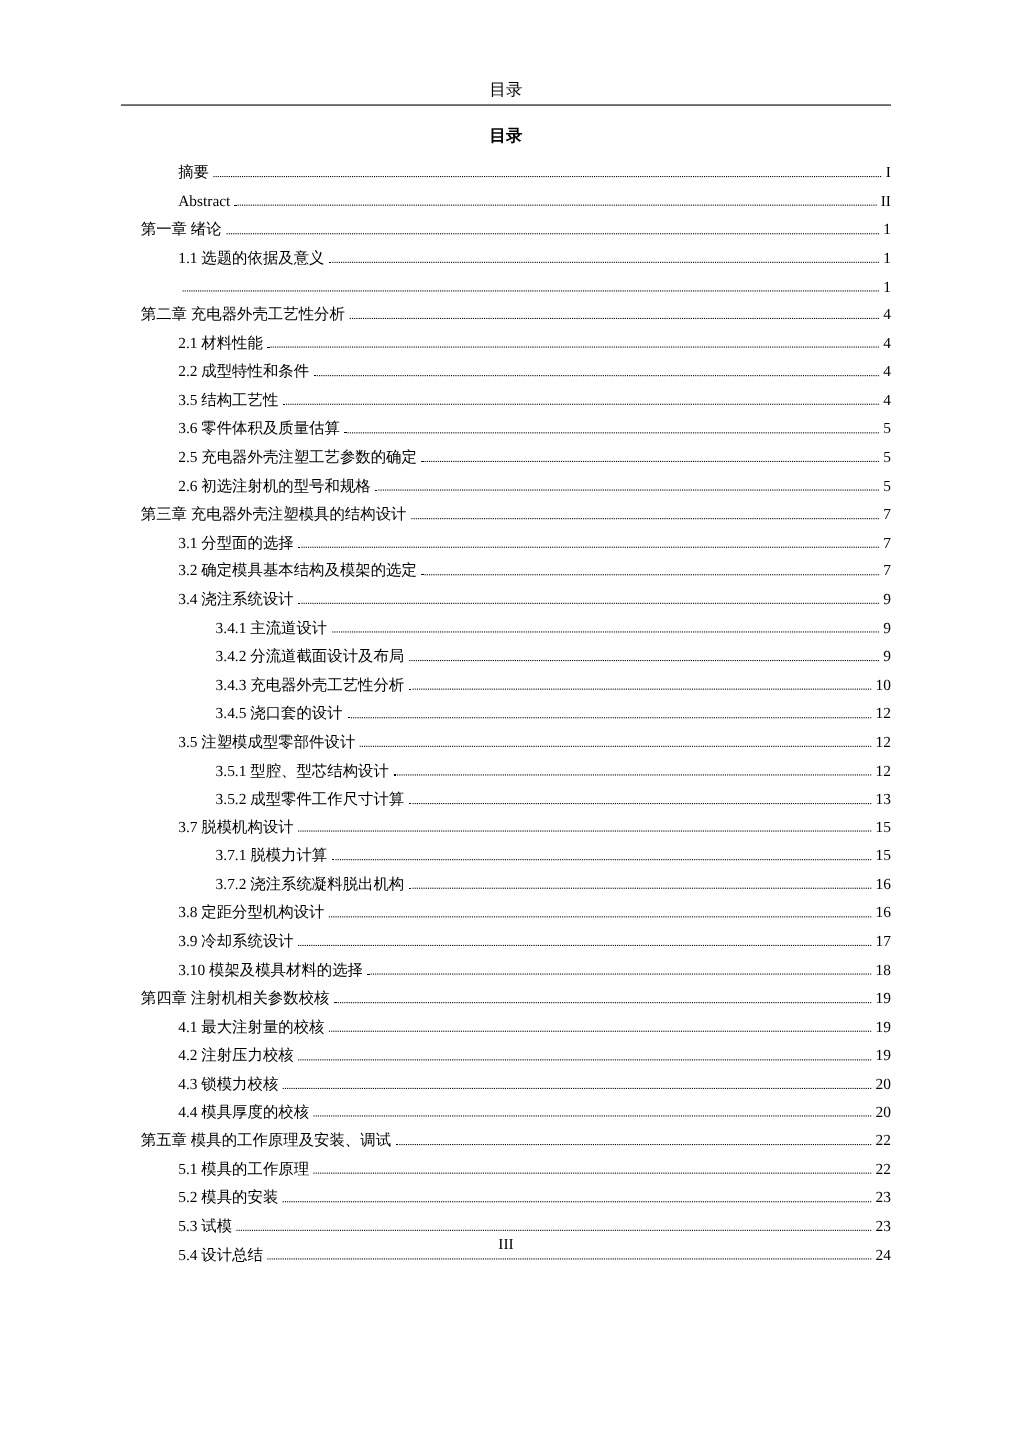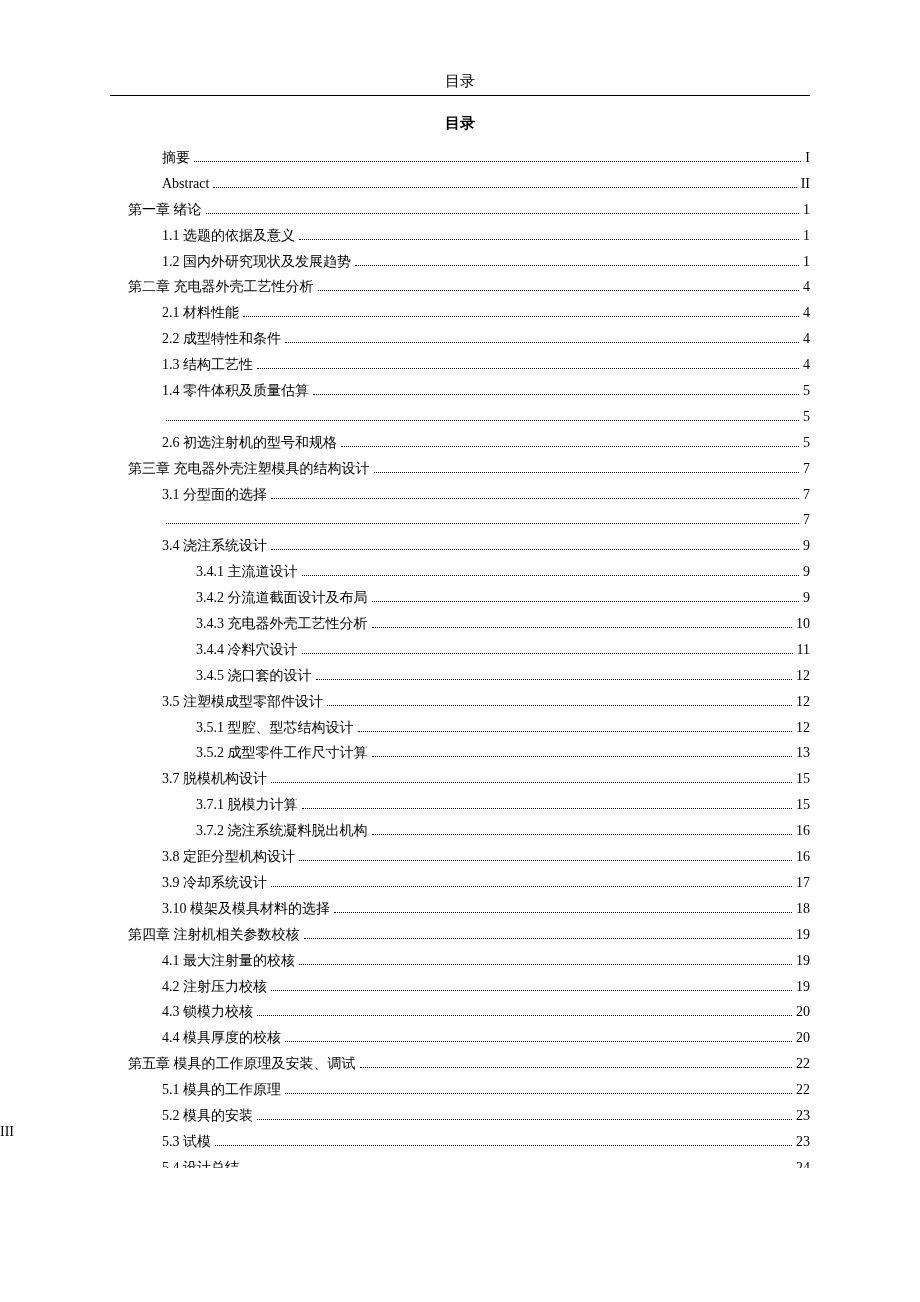--- a/index.html
+++ b/index.html
@@ -8,21 +8,21 @@
 .hr{border:none;border-top:1px solid #000;margin:0 0 18px 0}
 .title{text-align:center;font-size:15px;font-weight:bold;margin-bottom:12px}
 .toc-row{display:flex;align-items:baseline;line-height:1.85;font-size:14px}
 .ind0{padding-left:52px}
 .ind1{padding-left:18px}
 .ind2{padding-left:52px}
 .ind3{padding-left:86px}
 .label{white-space:nowrap}
 .dots{flex:1;border-bottom:1.6px dotted #000;margin:0 4px 3px 4px;height:0.6em}
 .pnum{white-space:nowrap}
-.footer{position:absolute;bottom:28px;left:0;width:100%;font-family:"Times New Roman",serif;font-size:14px}
+.footer{position:absolute;bottom:28px;left:0;width:100%;text-align:center;font-family:"Times New Roman",serif;font-size:14px}
 </style>
 </head>
 <body>
 
 <div class="page">
   <div class="runhead">目录</div>
   <hr class="hr">
   <div class="title">目录</div>
   <div id="toc">
       <div class="toc-row ind0">
@@ -39,69 +39,70 @@
         <span class="label">第一章 绪论</span>
         <span class="dots"></span>
         <span class="pnum">1</span>
       </div>
       <div class="toc-row ind2">
         <span class="label">1.1 选题的依据及意义</span>
         <span class="dots"></span>
         <span class="pnum">1</span>
       </div>
       <div class="toc-row ind2">
-        <span class="label">1.2 国内外研究现状及发展趋势</span>
         <span class="dots"></span>
         <span class="pnum">1</span>
       </div>
       <div class="toc-row ind1">
         <span class="label">第二章 充电器外壳工艺性分析</span>
         <span class="dots"></span>
         <span class="pnum">4</span>
       </div>
       <div class="toc-row ind2">
         <span class="label">2.1 材料性能</span>
         <span class="dots"></span>
         <span class="pnum">4</span>
       </div>
       <div class="toc-row ind2">
         <span class="label">2.2 成型特性和条件</span>
         <span class="dots"></span>
         <span class="pnum">4</span>
       </div>
       <div class="toc-row ind2">
-        <span class="label">1.3 结构工艺性</span>
-        <span class="dots"></span>
-        <span class="pnum">4</span>
-      </div>
-      <div class="toc-row ind2">
-        <span class="label">1.4 零件体积及质量估算</span>
+        <span class="label">3.5 结构工艺性</span>
+        <span class="dots"></span>
+        <span class="pnum">4</span>
+      </div>
+      <div class="toc-row ind2">
+        <span class="label">3.6 零件体积及质量估算</span>
         <span class="dots"></span>
         <span class="pnum">5</span>
       </div>
       <div class="toc-row ind2">
+        <span class="label">2.5 充电器外壳注塑工艺参数的确定</span>
         <span class="dots"></span>
         <span class="pnum">5</span>
       </div>
       <div class="toc-row ind2">
         <span class="label">2.6 初选注射机的型号和规格</span>
         <span class="dots"></span>
         <span class="pnum">5</span>
       </div>
       <div class="toc-row ind1">
         <span class="label">第三章 充电器外壳注塑模具的结构设计</span>
         <span class="dots"></span>
         <span class="pnum">7</span>
       </div>
       <div class="toc-row ind2">
         <span class="label">3.1 分型面的选择</span>
         <span class="dots"></span>
         <span class="pnum">7</span>
       </div>
       <div class="toc-row ind2">
+        <span class="label">3.2 确定模具基本结构及模架的选定</span>
         <span class="dots"></span>
         <span class="pnum">7</span>
       </div>
       <div class="toc-row ind2">
         <span class="label">3.4 浇注系统设计</span>
         <span class="dots"></span>
         <span class="pnum">9</span>
       </div>
       <div class="toc-row ind3">
         <span class="label">3.4.1 主流道设计</span>
@@ -110,25 +111,20 @@
       </div>
       <div class="toc-row ind3">
         <span class="label">3.4.2 分流道截面设计及布局</span>
         <span class="dots"></span>
         <span class="pnum">9</span>
       </div>
       <div class="toc-row ind3">
         <span class="label">3.4.3 充电器外壳工艺性分析</span>
         <span class="dots"></span>
         <span class="pnum">10</span>
-      </div>
-      <div class="toc-row ind3">
-        <span class="label">3.4.4 冷料穴设计</span>
-        <span class="dots"></span>
-        <span class="pnum">11</span>
       </div>
       <div class="toc-row ind3">
         <span class="label">3.4.5 浇口套的设计</span>
         <span class="dots"></span>
         <span class="pnum">12</span>
       </div>
       <div class="toc-row ind2">
         <span class="label">3.5 注塑模成型零部件设计</span>
         <span class="dots"></span>
         <span class="pnum">12</span>

